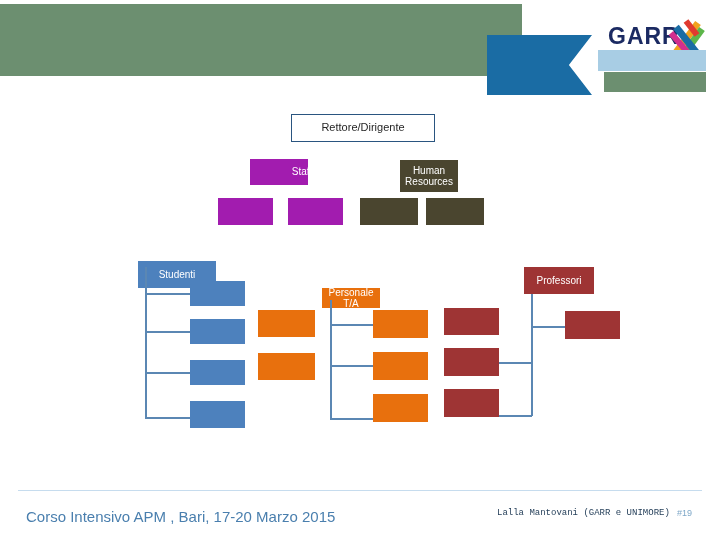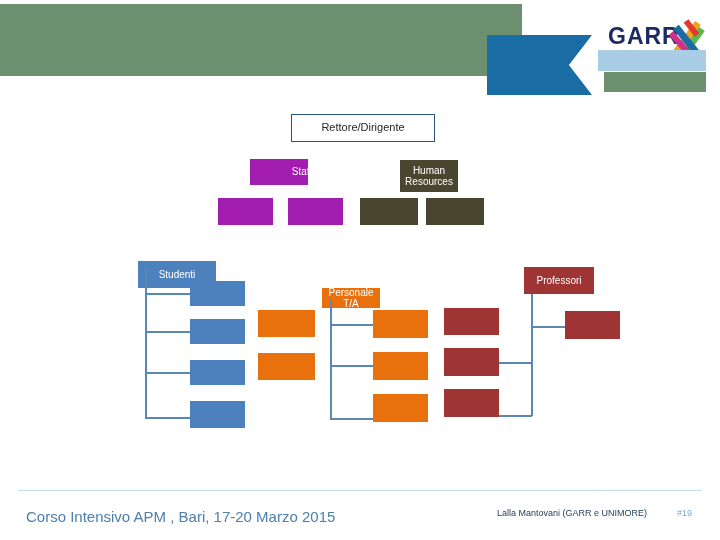--- a/index.html
+++ b/index.html
@@ -151,21 +151,21 @@
     position: absolute;
     left: 26px; top: 508px;
     font-family: "Liberation Sans", sans-serif;
     font-size: 15px;
     color: #4a7fae;
     white-space: nowrap;
   }
   .footer-center {
     position: absolute;
     left: 497px; top: 508px;
-    font-family: Liberation Sans, sans-serif;
+    font-family: Liberation Mono, monospace;
     font-size: 9px;
     color: #1f3a55;
     white-space: nowrap;
   }
   .footer-right {
     position: absolute;
     left: 677px; top: 508px;
     font-family: "Liberation Sans", sans-serif;
     font-size: 9px;
     color: #7fa8c8;

